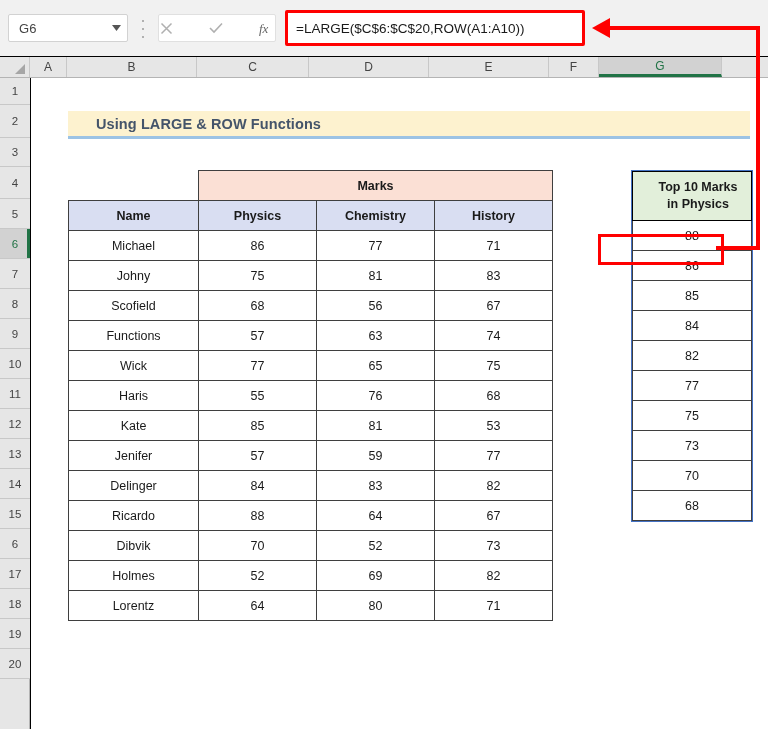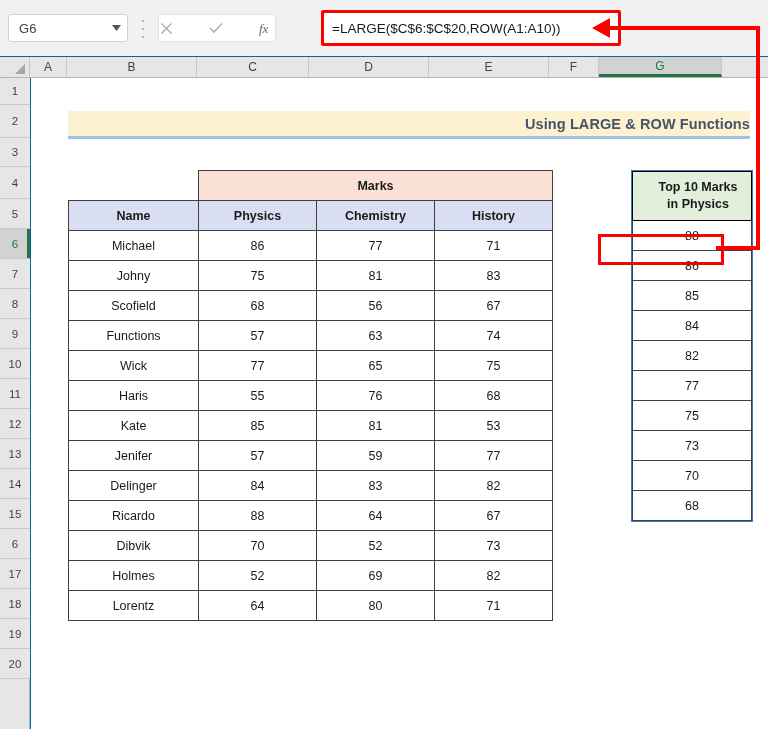--- a/index.html
+++ b/index.html
@@ -2,21 +2,21 @@
 <html><head>
 <meta charset="utf-8">
 <style>
   * { box-sizing: border-box; margin: 0; padding: 0; }
   html, body {
     width: 768px; height: 729px;
     background: #ffffff;
     font-family: "Liberation Sans", sans-serif;
     overflow: hidden;
   }
-  #app { position: relative; width: 768px; height: 729px; background:#0369a1; }
+  #app { position: relative; width: 768px; height: 729px; background:#000000; }
 
   
   .fbar-strip {
     position: absolute; left:0; top:0; width:768px; height:56px;
     background:#f1f1f1;
   }
   .name-box {
     position:absolute; left:8px; top:14px; width:120px; height:28px;
     background:#fff; border:1px solid #d2d2d2; border-radius:2px;
     display:flex; align-items:center;
@@ -37,21 +37,21 @@
   .fb-btns {
     position:absolute; left:158px; top:14px; width:118px; height:28px;
     background:#fff; border:1px solid #e0e0e0; border-radius:2px;
     display:flex; align-items:center;gap:36px;
   }
   .fb-btn { flex:1; height:100%; display:flex; align-items:center; justify-content:center; }
 
   .formula-wrap {
     position:absolute; left:285px; top:10px; width:300px; height:36px;
     border:3px solid #ff0000; background:#fff; border-radius:2px;
-    display:flex; align-items:center;margin-left:36px;
+    display:flex; align-items:center;
   }
   .formula-text {
     padding-left:8px; font-size:13.5px; color:#1a1a1a; white-space:nowrap;
     font-family:"Liberation Sans", sans-serif;
   }
 
   
   .colhdr {
     position:absolute; left:0; top:57px; width:768px; height:21px;
     background:#e6e6e6; border-bottom:1px solid #b4b4b4;
@@ -86,21 +86,21 @@
     content:""; position:absolute; right:0; top:0; bottom:0; width:3px; background:#217346;
   }
 
   
   .grid { position:absolute; left:31px; top:78px; width:737px; height:651px; background:#fff; }
 
   
   .title-banner {
     position:absolute; left:37px; top:33px; width:682px; height:28px;
     background:#fdf2cf; border-bottom:3px solid #9cc3e5;
-    display:flex; align-items:center; justify-content:flex-end;padding-left:28px;
+    display:flex; align-items:center; justify-content:flex-start;padding-left:28px;
   }
   .title-text {
     font-size:14.5px; font-weight:bold; color:#44546a; letter-spacing:.1px;
     font-family:"Liberation Sans", sans-serif;
   }
 
   
   .tbl { position:absolute; left:37px; top:92px; border-collapse:collapse; }
   .tbl td {
     border:1px solid #3f3f3f; text-align:center; vertical-align:middle;

